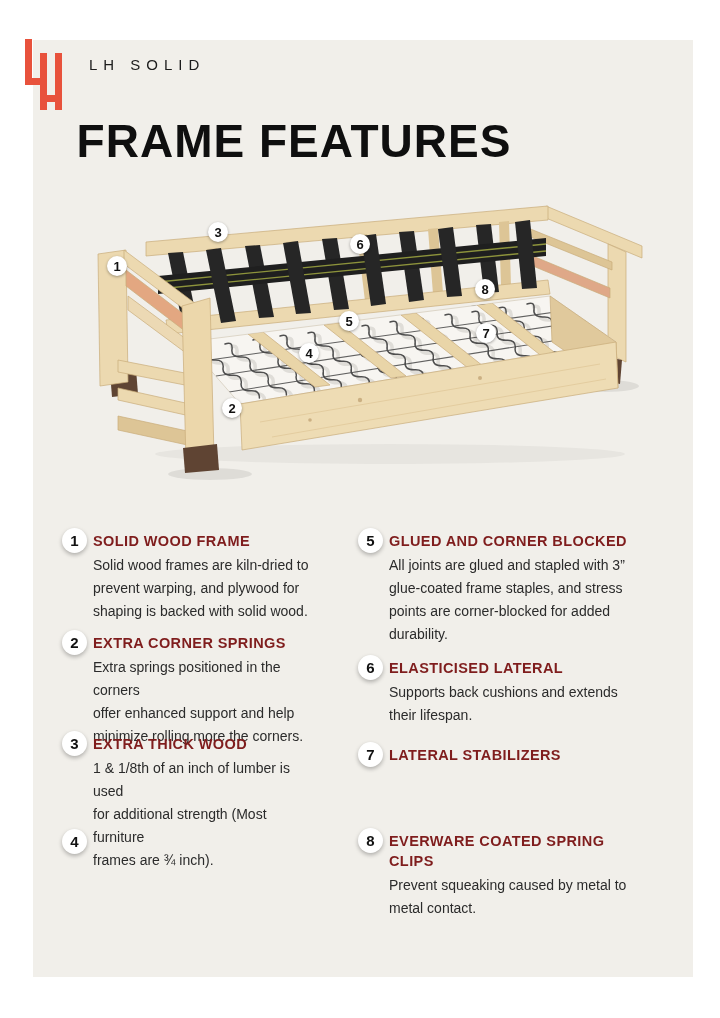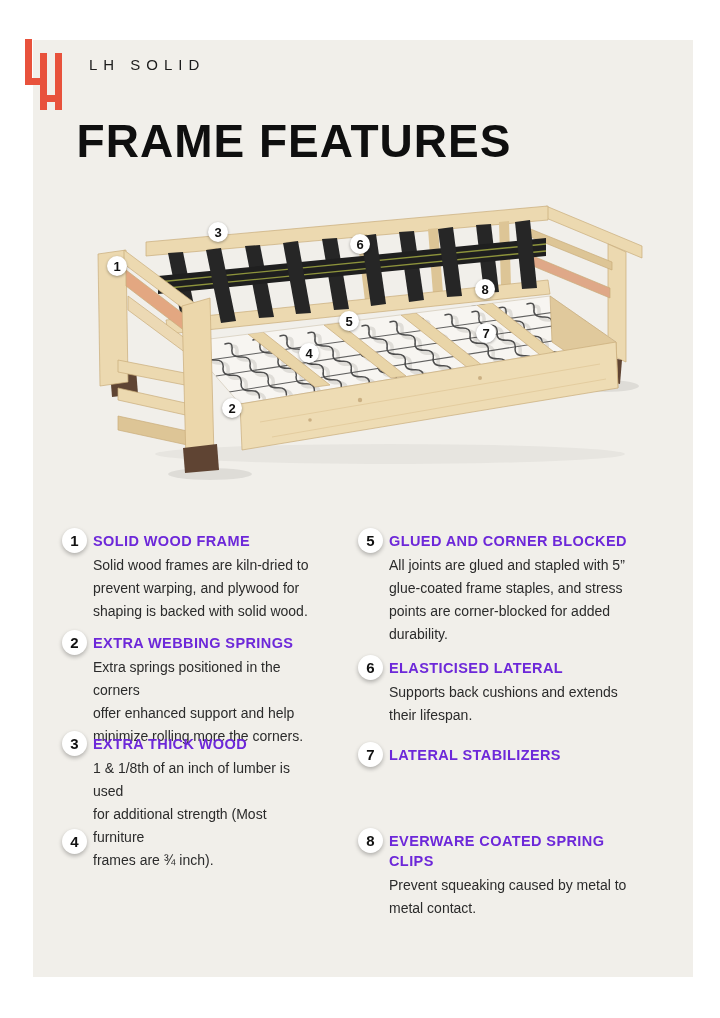--- a/index.html
+++ b/index.html
@@ -25,21 +25,21 @@
     font-size:13px;font-weight:bold;color:#111;
   }
   .feature{position:absolute;}
   .feature .fnum{
     position:absolute;left:0;top:-3px;width:25px;height:25px;border-radius:50%;background:#ffffff;
     box-shadow:0 2px 4px rgba(0,0,0,.28);display:flex;align-items:center;justify-content:center;
     font-size:15px;font-weight:bold;color:#111;
   }
   .feature .fcontent{margin-left:31px;}
   .feature h3{
-    margin:0;font-size:14.5px;line-height:20px;font-weight:bold;letter-spacing:.4px;color:#6d28d9;
+    margin:0;font-size:14.5px;line-height:20px;font-weight:bold;letter-spacing:.4px;color:#7f1d1d;
   }
   .feature p{
     margin:3px 0 0 0;font-size:14px;line-height:23px;color:#2b2b2b;white-space:pre-line;
   }
   .col-left{width:256px;}
   .col-right{width:286px;}
   svg .wood{stroke:#c9ac7a;stroke-width:.7;}
 </style>
 </head>
 <body>
@@ -220,21 +220,21 @@
       <p>Solid wood frames are kiln-dried to
 prevent warping, and plywood for
 shaping is backed with solid wood.</p>
       </div>
   </div>
   <div class="feature col-left" style="left:62px;top:633px">
     <div class="fnum">
         <span>2</span>
       </div>
     <div class="fcontent">
-        <h3>EXTRA WEBBING SPRINGS</h3>
+        <h3>EXTRA CORNER SPRINGS</h3>
       <p>Extra springs positioned in the corners
 offer enhanced support and help
 minimize rolling more the corners.</p>
       </div>
   </div>
   <div class="feature col-left" style="left:62px;top:734px">
     <div class="fnum">
         <span>3</span>
       </div>
     <div class="fcontent">
@@ -248,21 +248,21 @@
     <div class="fnum">
         <span>4</span>
       </div>
   </div>
   <div class="feature col-right" style="left:358px;top:531px">
     <div class="fnum">
         <span>5</span>
       </div>
     <div class="fcontent">
         <h3>GLUED AND CORNER BLOCKED</h3>
-      <p>All joints are glued and stapled with 5”
+      <p>All joints are glued and stapled with 3”
 glue-coated frame staples, and stress
 points are corner-blocked for added
 durability.</p>
       </div>
   </div>
   <div class="feature col-right" style="left:358px;top:658px">
     <div class="fnum">
         <span>6</span>
       </div>
     <div class="fcontent">

